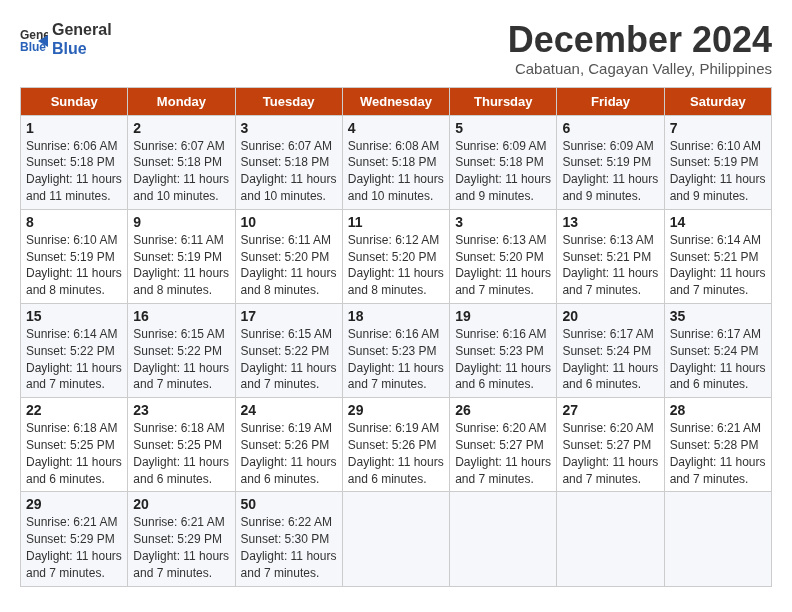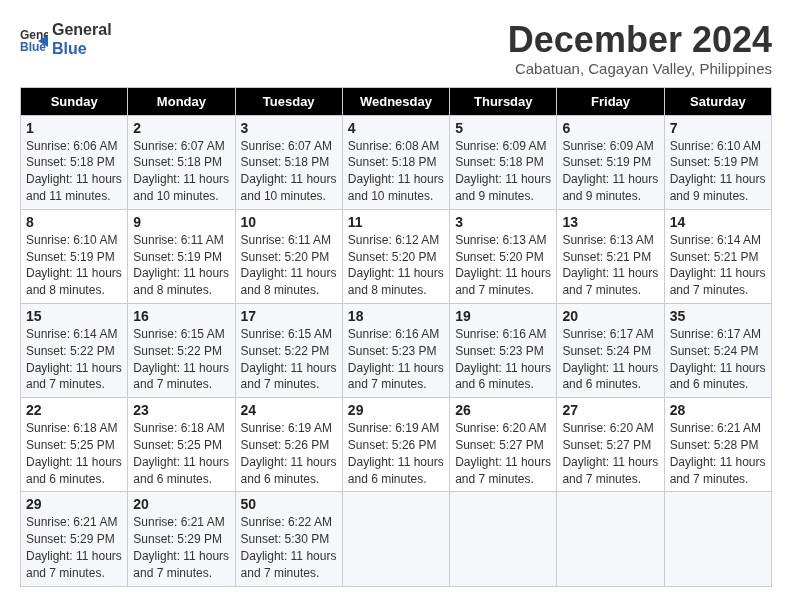--- a/index.html
+++ b/index.html
@@ -37,21 +37,21 @@
     .subtitle {
       font-size: 15px;
       color: #555;
     }
     table {
       width: 100%;
       border-collapse: collapse;
       font-size: 11px;
     }
     thead tr th {
-      background-color: #000000;
+      background-color: #c2410c;
       color: #fff;
       text-align: center;
       padding: 6px 4px;
       font-size: 13px;
       font-weight: bold;
       border: 1px solid #ccc;
     }
     tbody tr td {
       vertical-align: top;
       border: 1px solid #ccc;

